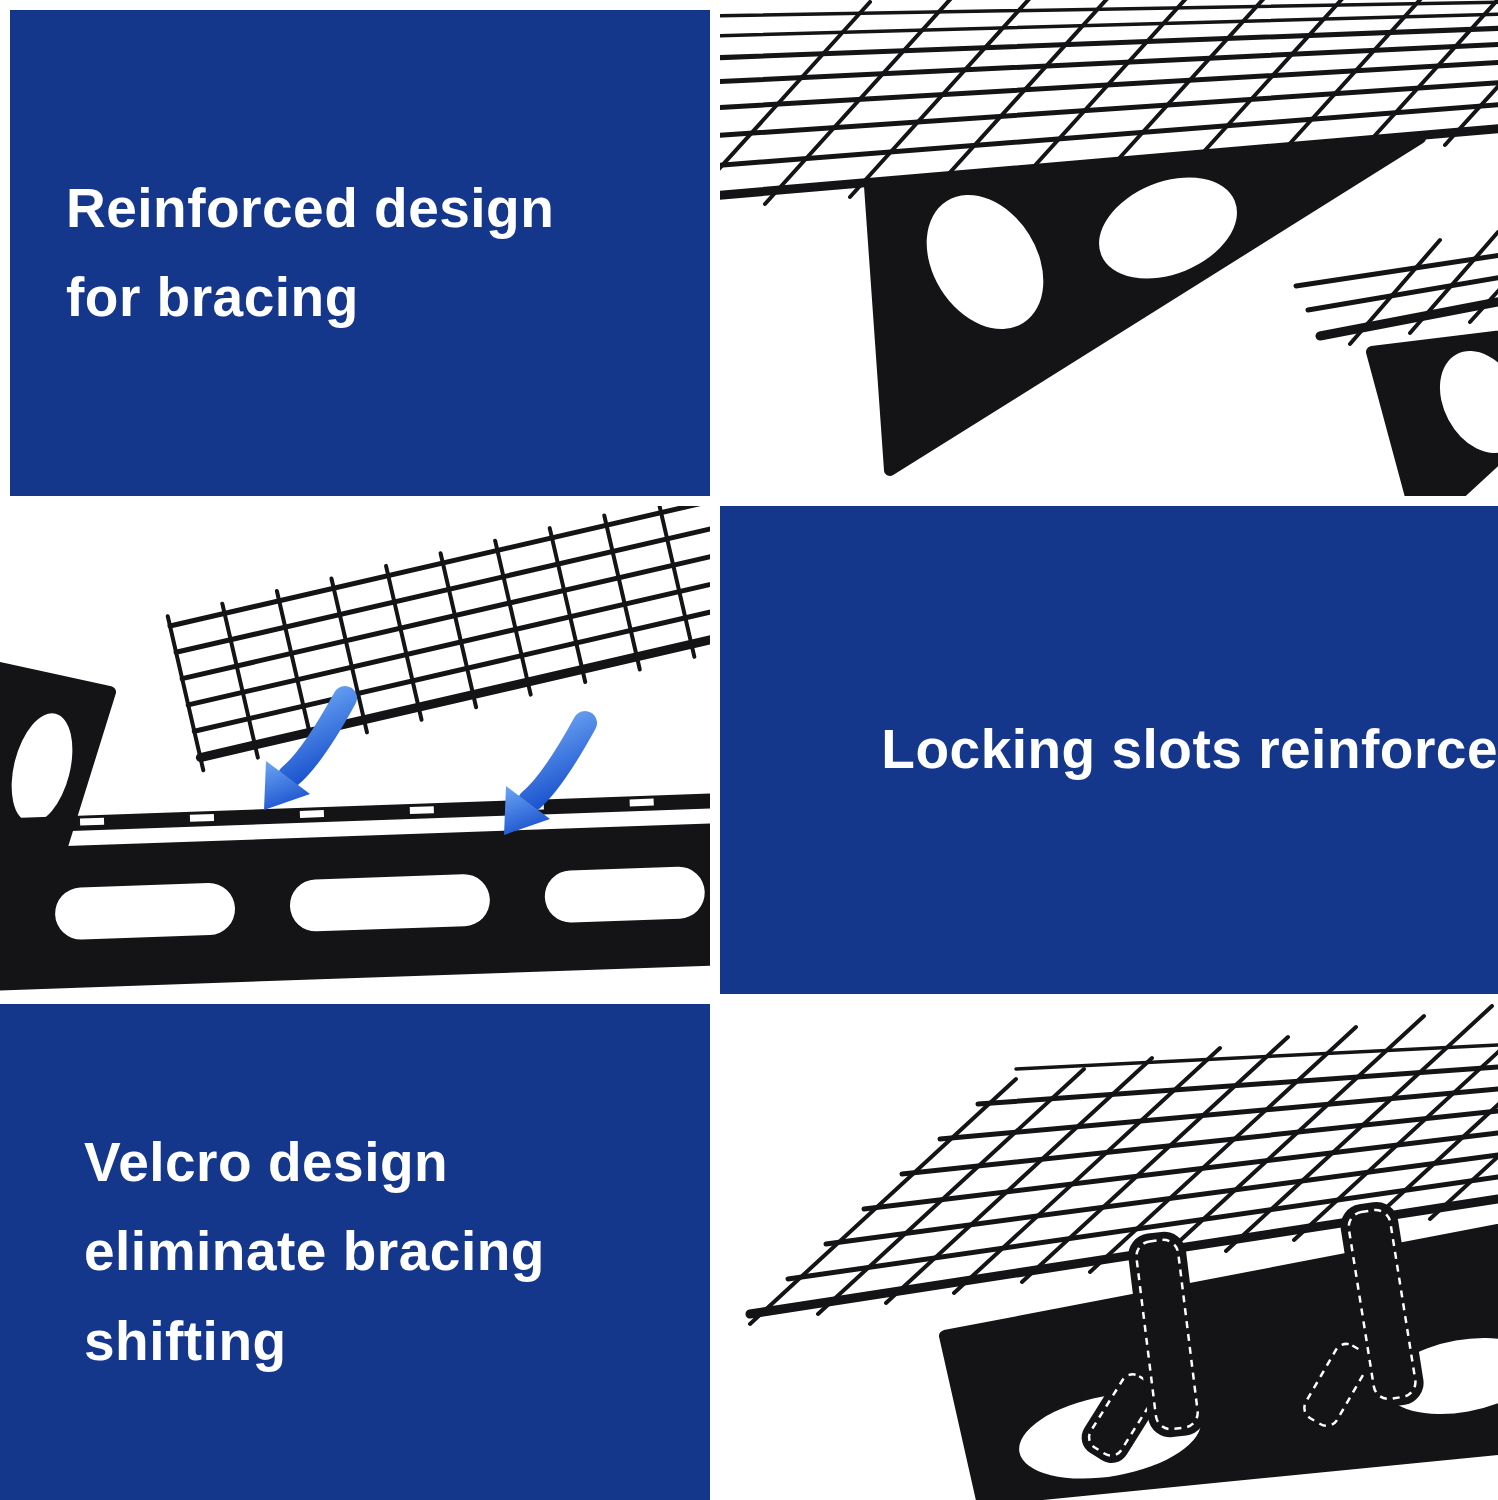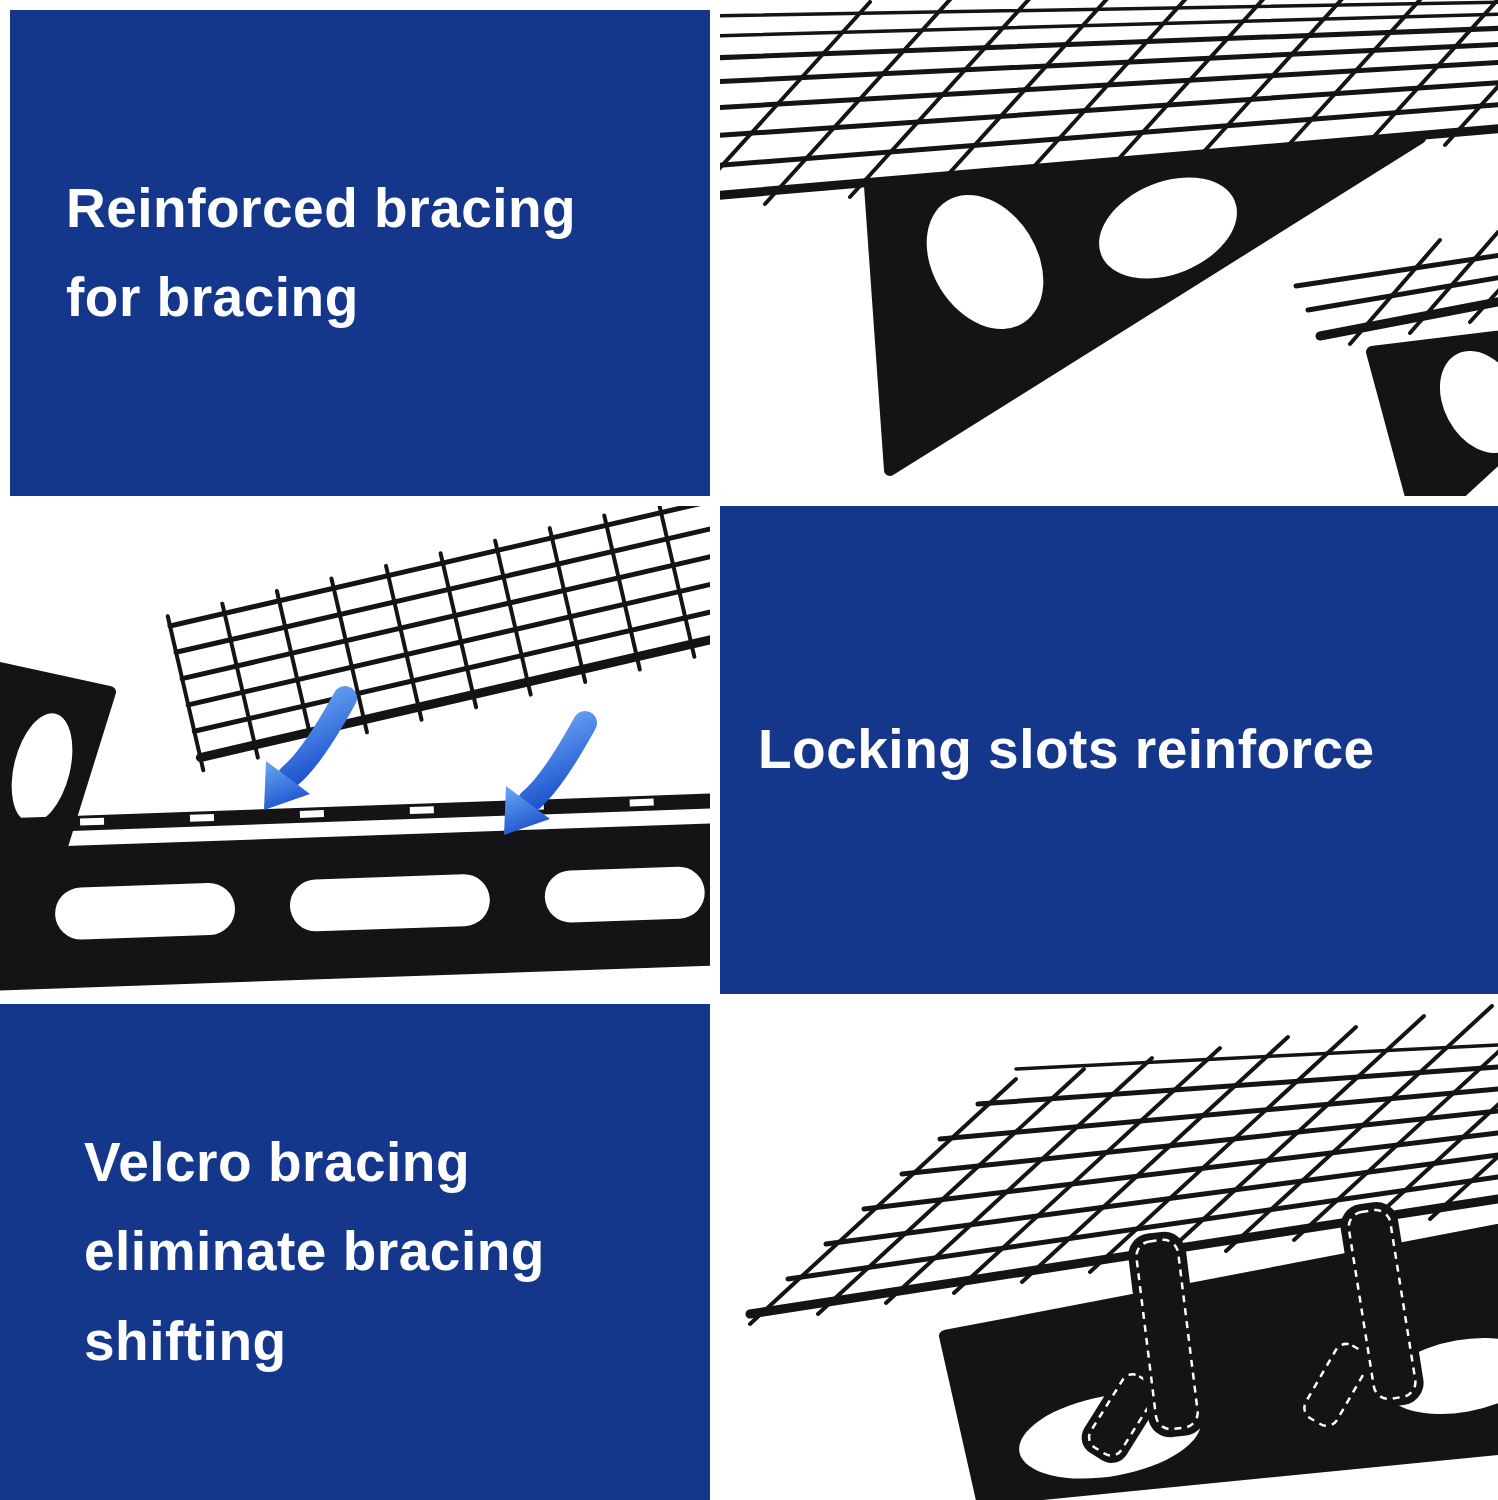--- a/index.html
+++ b/index.html
@@ -6,21 +6,21 @@
   body{
     width:1498px;height:1500px;position:relative;overflow:hidden;
     font-family:"Liberation Sans","DejaVu Sans",sans-serif;
   }
   .cell{position:absolute;overflow:hidden;}
   .panel{background:var(--panel-blue,#14378c);display:flex;flex-direction:column;justify-content:center;}
   .photo{background:var(--photo-bg,#ffffff);}
   .panel-1{left:10px;top:10px;width:700px;height:486px;padding-left:56px;box-sizing:border-box;}
   .photo-1{left:720px;top:0;width:778px;height:496px;}
   .photo-2{left:0;top:506px;width:710px;height:488px;}
-  .panel-2{left:720px;top:506px;width:778px;height:488px;padding-left:38px;box-sizing:border-box;}
+  .panel-2{left:720px;top:506px;width:778px;height:488px;padding-left:38px;box-sizing:border-box;align-items:flex-end;}
   .panel-3{left:0;top:1004px;width:710px;height:496px;padding-left:84px;box-sizing:border-box;}
   .photo-3{left:720px;top:1004px;width:778px;height:496px;}
   .feature-text{
     color:var(--text-white,#ffffff);
     font-size:55px;font-weight:700;line-height:1.62;letter-spacing:.5px;
   }
   svg{display:block;width:100%;height:100%;}
   
   .rail{stroke:var(--metal-black,#141417);stroke-width:5;fill:none;stroke-linecap:round;}
   .rail-front{stroke-width:9;}
@@ -34,21 +34,21 @@
   .strap{fill:var(--metal-black,#141417);}
   .stitch{fill:none;stroke:var(--stitch-white,#ffffff);stroke-width:2.5;stroke-dasharray:7 6;}
 </style>
 </head>
 <body>
 
 <div>
 
   <section class="cell panel panel-1">
     <div class="feature-text">
-      <div>Reinforced bracing</div>
+      <div>Reinforced design</div>
       <div>for bracing</div>
     </div>
   </section>
 
   <section class="cell photo photo-1">
     <svg viewBox="0 0 778 496">
       <g>
         <line class="rail thin" x1="-10" y1="16" x2="788" y2="2"></line>
         <line class="rail thin" x1="-10" y1="36" x2="788" y2="14"></line>
         <line class="rail" x1="-10" y1="58" x2="788" y2="28"></line>
@@ -144,21 +144,21 @@
   </section>
 
   <section class="cell panel panel-2">
     <div class="feature-text">
       <div>Locking slots reinforce</div>
     </div>
   </section>
 
   <section class="cell panel panel-3">
     <div class="feature-text">
-      <div>Velcro bracing</div>
+      <div>Velcro design</div>
       <div>eliminate bracing</div>
       <div>shifting</div>
     </div>
   </section>
 
   <section class="cell photo photo-3">
     <svg viewBox="0 0 778 496">
       <g>
         <line class="rail rail-front" x1="30" y1="310" x2="778" y2="195"></line>
         <line class="rail" x1="68" y1="275" x2="778" y2="173"></line>

